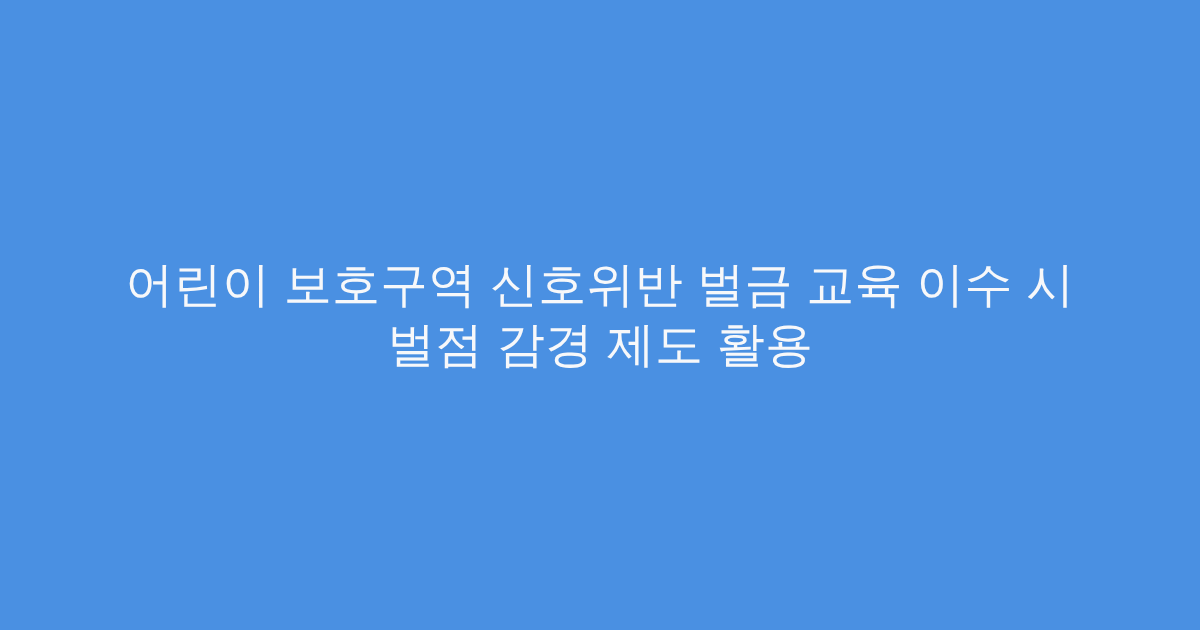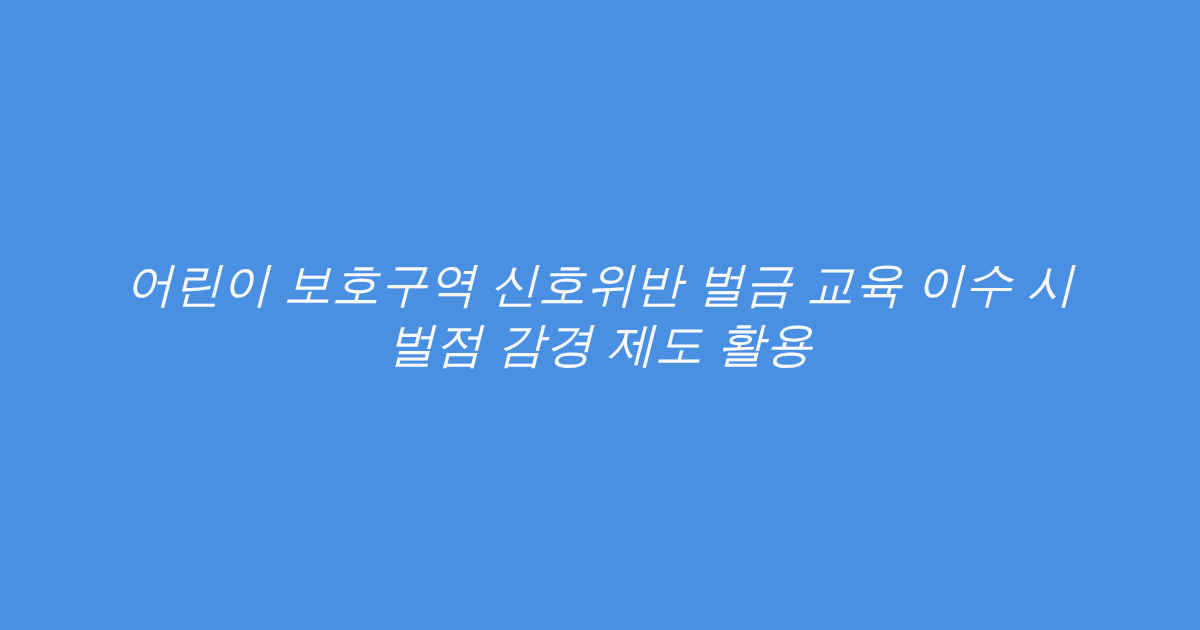--- a/index.html
+++ b/index.html
@@ -27,21 +27,20 @@
     overflow: hidden;
   }
 
   .og-card__inner {
     box-sizing: border-box;
     width: 100%;
     padding: 0 83px;
     display: flex;
     align-items: center;
     justify-content: center;
-    font-style: italic;
   }
 
   .og-card__title {
     margin: 0;
     max-width: 1060px;
     font-family: "Liberation Sans", "DejaVu Sans", sans-serif;
     font-size: 48px;
     font-weight: 400;
     line-height: 60px;
     letter-spacing: 0.2px;

